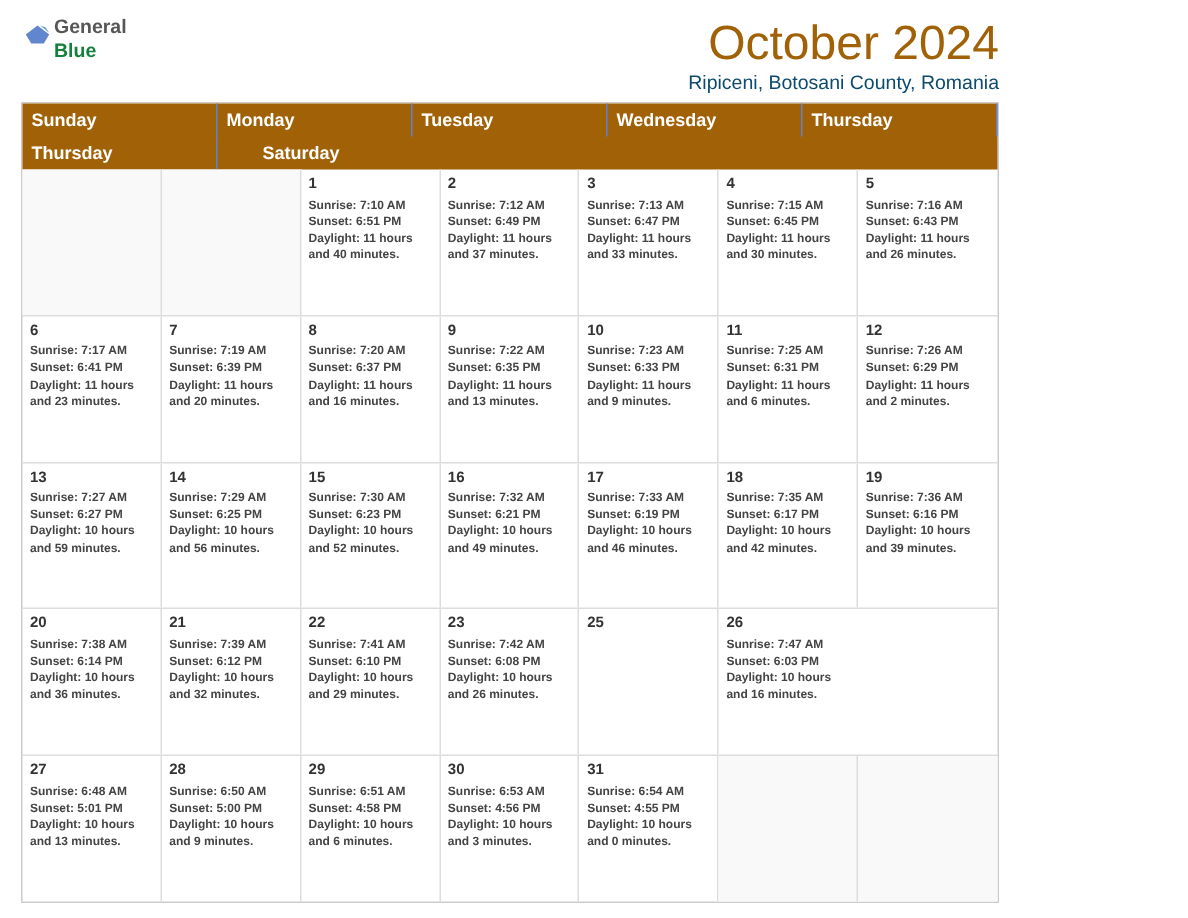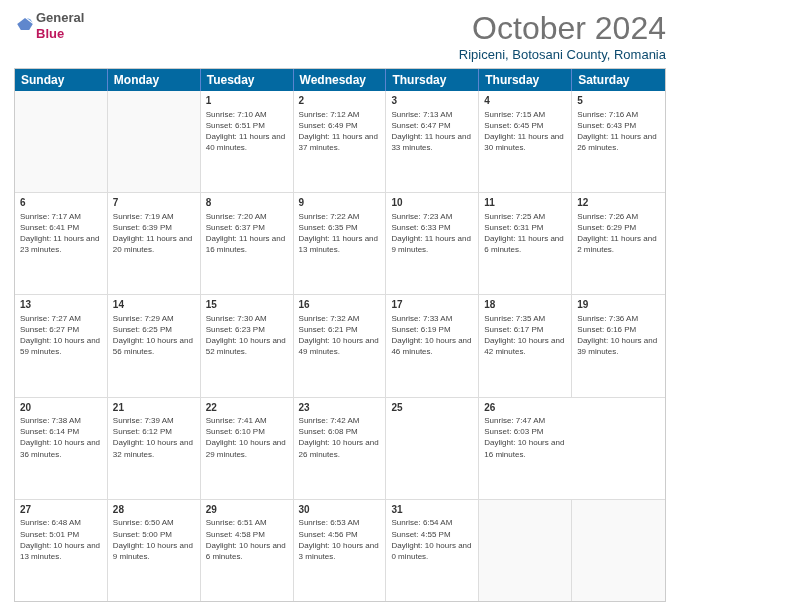--- a/index.html
+++ b/index.html
@@ -26,58 +26,58 @@
     .logo {
       display: flex;
       align-items: center;
       gap: 2px;
     }
     .logo-text {
       font-size: 13px;
       line-height: 1.2;
     }
     .logo-general { color: #555; font-weight: bold; }
-    .logo-blue { color: #be185d; font-weight: bold; }
+    .logo-blue { color: #15803d; font-weight: bold; }
     .logo-icon {
       width: 18px;
       height: 18px;
       margin-left: 2px;
     }
     .title-area {
       text-align: right;
     }
     .month-title {
       font-size: 32px;
       font-weight: normal;
-      color: #737373;
+      color: #a16207;
     }
     .location {
       font-size: 13px;
       color: #0c4a6e;
     }
     .calendar {
       flex: 1;
       display: flex;
       flex-direction: column;
       border: 1px solid #ccc;
     }
     .cal-header {
       display: grid;
-      grid-template-columns: repeat(7, 1fr);
-      background: #0369a1;
+      grid-template-columns: repeat(5, 1fr);
+      background: #a16207;
     }
     .cal-header-cell {
       color: #fff;
       font-size: 12px;
       font-weight: bold;
       padding: 4px 6px;
       text-align: left;
       border-right: 1px solid #5a84d0;
     }
-    .cal-header-cell:last-child { border-right: none; }
+    .cal-header-cell:last-child { border-right: none; margin-left: 24px; }
     .cal-body {
       flex: 1;
       display: flex;
       flex-direction: column;
     }
     .cal-row {
       display: grid;
       grid-template-columns: repeat(7, 1fr);
       flex: 1;
       border-bottom: 1px solid #ddd;
@@ -98,20 +98,21 @@
       font-size: 10px;
       font-weight: bold;
       color: #333;
       display: block;
       margin-bottom: 1px;
     }
     .cell-info {
       font-size: 8px;
       color: #444;
       line-height: 1.4;
+      font-weight: bold;
     }
   </style>
 </head>
 <body>
 
 <div class="page">
   <div class="header">
     <div class="logo">
       <div>
         <svg class="logo-icon" viewBox="0 0 30 24" width="30" height="24">

